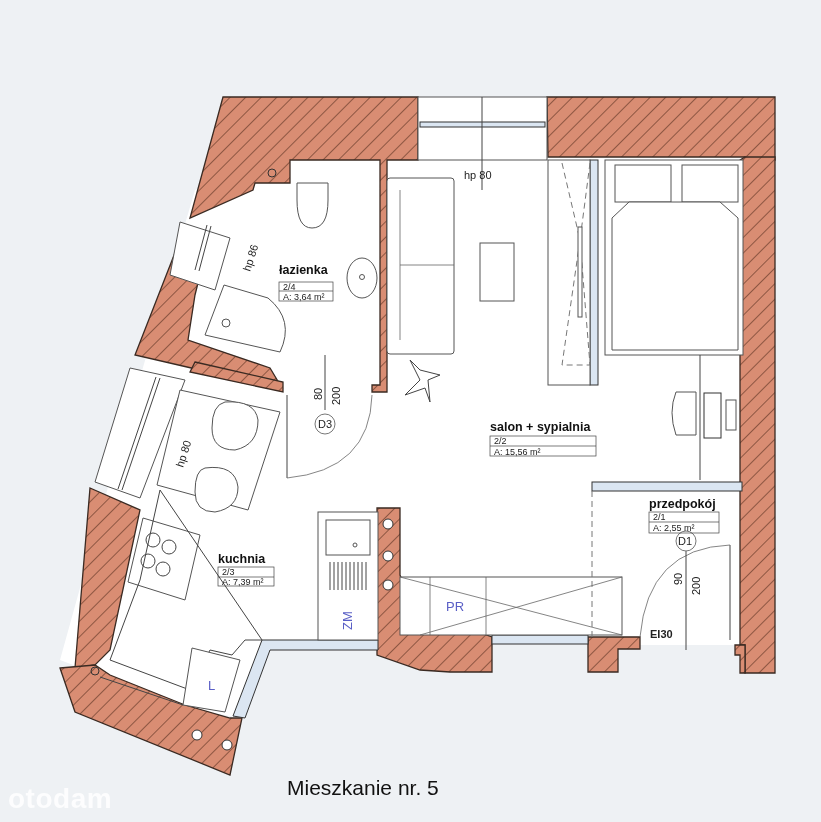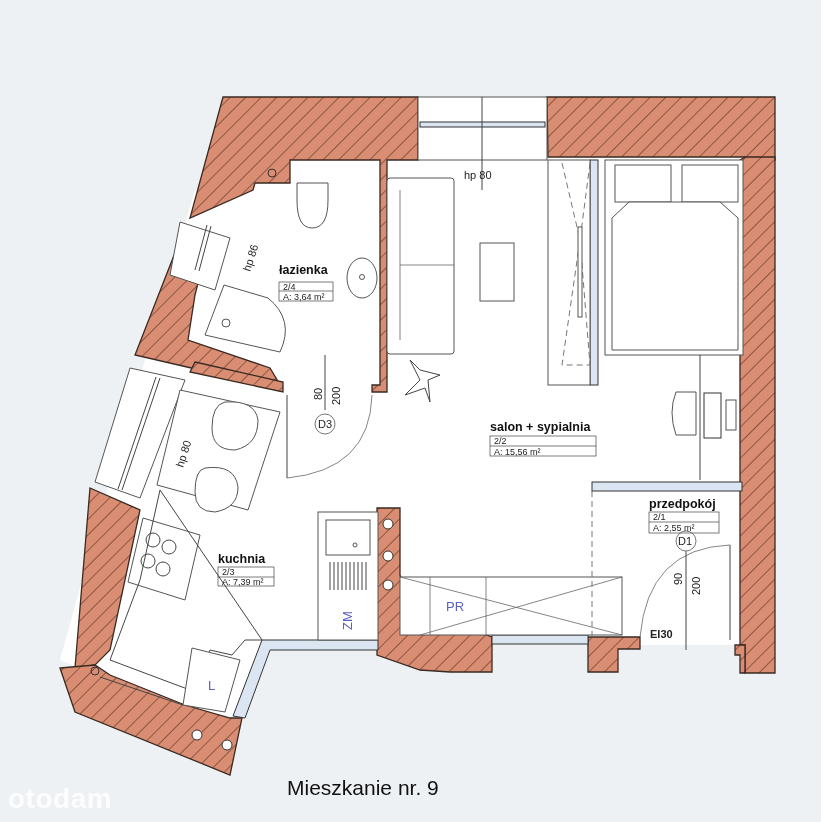--- a/index.html
+++ b/index.html
@@ -206,14 +206,14 @@
   <text class="dim" x="0" y="0" transform="translate(682,585) rotate(-90)">90</text>
   <text class="dim" x="0" y="0" transform="translate(700,595) rotate(-90)">200</text>
   <text class="dim" x="678" y="545">D1</text>
   <text class="dim" x="650" y="638" font-weight="bold">EI30</text>
 
   <text class="label-blue" x="0" y="0" transform="translate(352,630) rotate(-90)">ZM</text>
   <text class="label-blue" x="446" y="611">PR</text>
   <text class="label-blue" x="208" y="690">L</text>
 </svg>
 
-<div class="caption">Mieszkanie nr. 9</div>
+<div class="caption">Mieszkanie nr. 5</div>
 <div class="watermark">otodam</div>
 
 </body></html>

